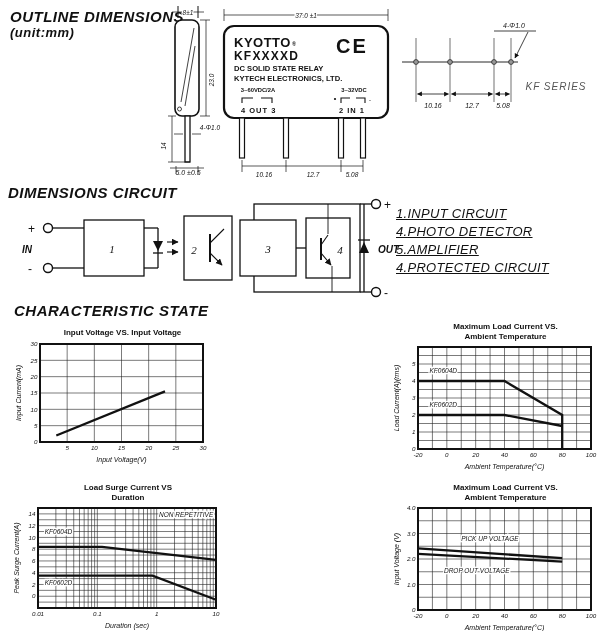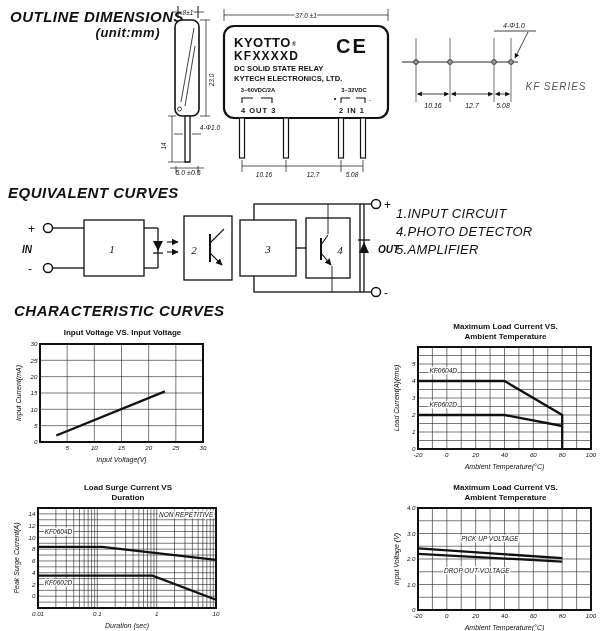--- a/index.html
+++ b/index.html
@@ -1,37 +1,37 @@
 <!DOCTYPE html>
 <html><head>
 <meta charset="utf-8">
 <style>
   html,body{margin:0;padding:0;background:#fff;}
   #stage{position:relative;width:600px;height:631px;background:#fff;color:#1a1a1a;
          font-family:"Liberation Sans",sans-serif;overflow:hidden;}
   .h1{position:absolute;font:bold italic 15px "Liberation Sans",sans-serif;letter-spacing:.5px;color:#111;}
-  .unit{font:bold italic 13px "Liberation Sans",sans-serif;text-align:right;width:150px;}
+  .unit{font:bold italic 13px "Liberation Sans",sans-serif;width:150px;}
   svg{position:absolute;overflow:visible;}
   svg text{fill:#111;}
   .dim{font:italic 6.5px "Liberation Sans",sans-serif;}
   .dim2{font:italic 7px "Liberation Sans",sans-serif;}
   .wb{paint-order:stroke;stroke:#fff;stroke-width:2.5px;}
   .lbl-brand{font:bold 13px "Liberation Sans",sans-serif;letter-spacing:.5px;}
   .lbl-reg{font:bold 5.5px "Liberation Sans",sans-serif;}
   .lbl-ce{font:bold 20px "Liberation Sans",sans-serif;letter-spacing:2px;}
   .lbl-model{font:bold 12px "Liberation Sans",sans-serif;letter-spacing:1.2px;}
   .lbl-s{font:bold 7.6px "Liberation Sans",sans-serif;}
   .lbl-xs{font:bold 5.8px "Liberation Sans",sans-serif;}
   .lbl-pin{font:bold 7.5px "Liberation Sans",sans-serif;letter-spacing:1px;}
   .kfseries{font:italic 10px "Liberation Sans",sans-serif;fill:#555;letter-spacing:1px;}
   .cnum{font:italic 11px "Liberation Serif",serif;}
   .cio{font:bold italic 10px "Liberation Sans",sans-serif;}
   .cpm{font:12px "Liberation Sans",sans-serif;}
   #legend{position:absolute;left:396px;top:206px;font:italic 13px "Liberation Sans",sans-serif;
-          color:#111;letter-spacing:.3px;}
+          color:#111;letter-spacing:.3px;text-decoration:underline;}
   #legend div{margin-bottom:3px;white-space:nowrap;}
   .chart{position:absolute;}
   .chart-title{font:bold 8px "Liberation Sans",sans-serif;text-align:center;line-height:1.2;
                white-space:pre-line;padding-left:22px;margin-bottom:2px;color:#111;}
   .tk{font:italic 6.2px "Liberation Sans",sans-serif;}
   .al{font:italic 7px "Liberation Sans",sans-serif;}
   .cl{font:italic 6.5px "Liberation Sans",sans-serif;paint-order:stroke;stroke:#fff;stroke-width:2.6px;}
 </style>
 </head>
 <body>
@@ -151,21 +151,21 @@
       <line x1="21.5" y1="84" x2="52.5" y2="84" marker-start="url(#ahs)" marker-end="url(#ah)"></line>
       <line x1="55.5" y1="84" x2="96.5" y2="84" marker-start="url(#ahs)" marker-end="url(#ah)"></line>
       <line x1="99.5" y1="84" x2="113.5" y2="84" marker-start="url(#ahs)" marker-end="url(#ah)"></line>
     </g>
     <text class="dim2" x="37" y="98" text-anchor="middle">10.16</text>
     <text class="dim2" x="76" y="98" text-anchor="middle">12.7</text>
     <text class="dim2" x="107" y="98" text-anchor="middle">5.08</text>
     <text class="kfseries" x="160" y="80" text-anchor="middle">KF  SERIES</text>
   </svg>
 
-  <div class="h1" style="left:8px;top:184px;">EQUIVALENT  CURVES</div>
+  <div class="h1" style="left:8px;top:184px;">DIMENSIONS  CIRCUIT</div>
 
   <svg style="left:14px;top:196px;" width="392" height="104" viewBox="0 0 392 104">
     <defs>
       <marker id="ca" markerWidth="7" markerHeight="7" refX="5.5" refY="3" orient="auto">
           <path d="M0,0L6,3L0,6z" fill="#111"></path>
         </marker>
     </defs>
     <text class="cpm" x="14" y="37">+</text>
     <text class="cio" x="8" y="57">IN</text>
     <text class="cpm" x="14" y="77">-</text>
@@ -221,23 +221,24 @@
     <text class="cnum" x="98" y="57" text-anchor="middle">1</text>
     <text class="cnum" x="180" y="58" text-anchor="middle">2</text>
     <text class="cnum" x="254" y="57" text-anchor="middle">3</text>
     <text class="cnum" x="326" y="58" text-anchor="middle">4</text>
   </svg>
 
   <div id="legend">
     <div>1.INPUT  CIRCUIT</div>
     <div>4.PHOTO DETECTOR</div>
     <div>5.AMPLIFIER</div>
-  </div>
-
-  <div class="h1" style="left:14px;top:302px;">CHARACTERISTIC  CURVES</div>
+    <div>4.PROTECTED  CIRCUIT</div>
+  </div>
+
+  <div class="h1" style="left:14px;top:302px;">CHARACTERISTIC  STATE</div>
 
   <div class="chart" style="left:14px;top:328px;width:195px;">
     <div class="chart-title">Input Voltage VS. Input Voltage</div>
     <svg width="195" height="124" style="position:static;">
         <line x1="26" y1="102" x2="26" y2="4" stroke="#222" stroke-width="0.6"></line>
         <line x1="53.166666666666664" y1="102" x2="53.166666666666664" y2="4" stroke="#222" stroke-width="0.6"></line>
         <line x1="80.33333333333333" y1="102" x2="80.33333333333333" y2="4" stroke="#222" stroke-width="0.6"></line>
         <line x1="107.5" y1="102" x2="107.5" y2="4" stroke="#222" stroke-width="0.6"></line>
         <line x1="134.66666666666666" y1="102" x2="134.66666666666666" y2="4" stroke="#222" stroke-width="0.6"></line>
         <line x1="161.83333333333334" y1="102" x2="161.83333333333334" y2="4" stroke="#222" stroke-width="0.6"></line>

